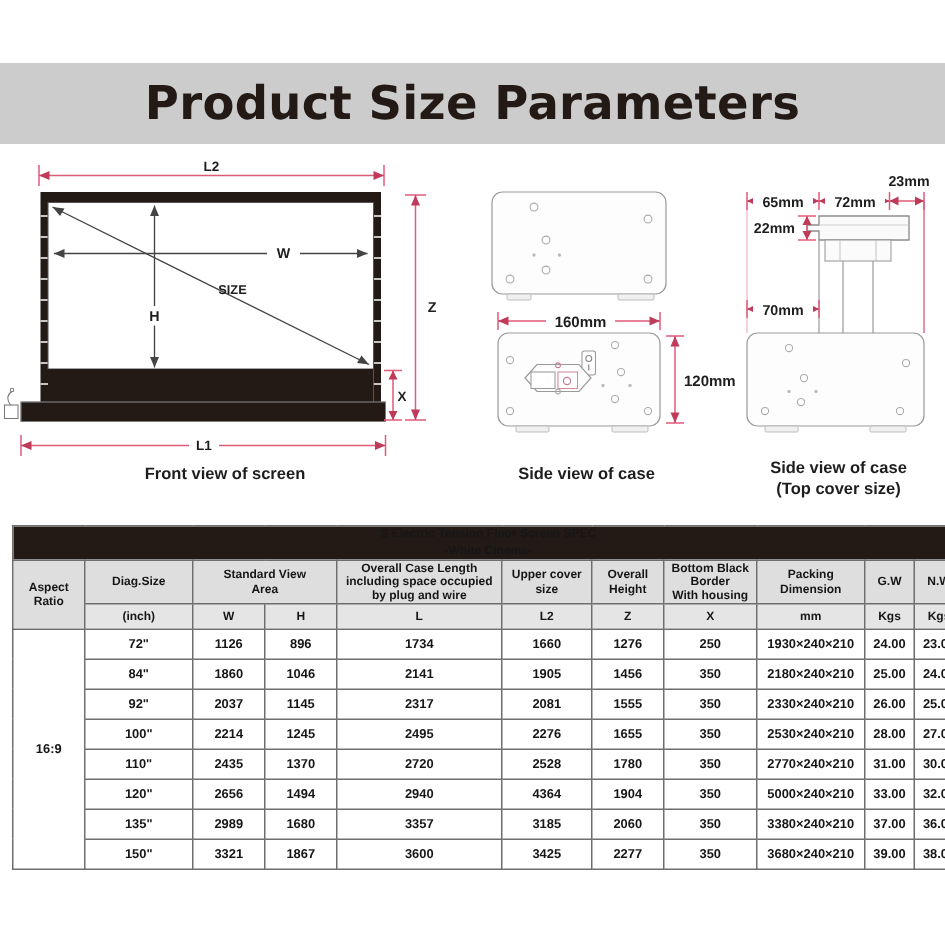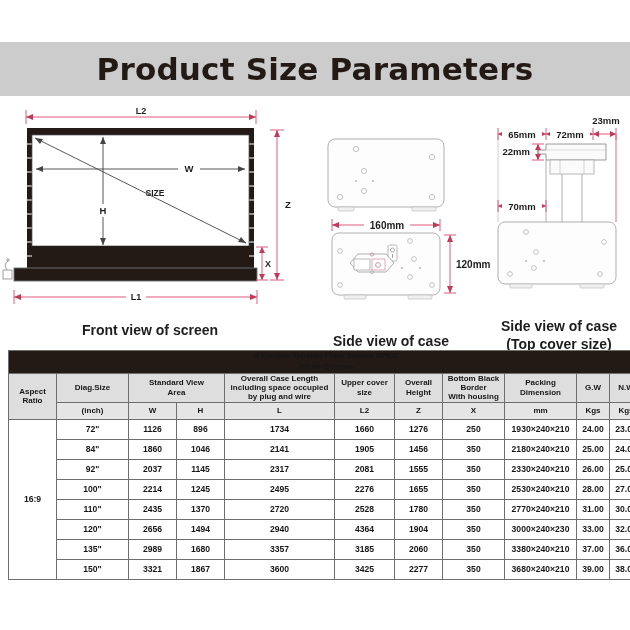--- a/index.html
+++ b/index.html
@@ -17,22 +17,22 @@
   }
   .title-band .title-text{
     font-size:31px;font-weight:bold;color:#231a16;letter-spacing:.2px;
     font-family:"DejaVu Sans", sans-serif;
   }
 
   
   .diagrams{position:absolute;left:0;top:100px;width:630px;height:240px;}
   .diag{position:absolute;}
   .cap{
-    position:absolute;text-align:center;font-size:14px;font-weight:bold;
-    color:#1d1d1d;line-height:1.25;margin-top:12px;
+    position:absolute;text-align:center;font-size:11px;font-weight:bold;
+    color:#1d1d1d;line-height:1.25;
   }
 
   svg{display:block;overflow:visible;}
 
   
   .spec-table{
     position:absolute;left:8px;top:350px;width:614px;
     border-collapse:collapse;table-layout:fixed;
     border:1.5px solid #3a3a3a;
   }
@@ -157,21 +157,21 @@
           <line x1="257" y1="190" x2="257" y2="204"></line>
           <path d="M14 197 l7 -3 v6 z" fill="#c03a5a" stroke="none"></path>
           <path d="M257 197 l-7 -3 v6 z" fill="#c03a5a" stroke="none"></path>
         </g>
         <rect x="126" y="190" width="20" height="13" fill="#ffffff"></rect>
         <text x="136" y="200" text-anchor="middle" font-size="9" font-weight="bold" fill="#1d1d1d" font-family="Liberation Sans, sans-serif">L1</text>
       </svg>
       <div class="cap" style="left:40px;top:210px;width:220px;">Front view of screen</div>
     </div>
 
-    <div class="diag" style="left:310px;top:11px;">
+    <div class="diag" style="left:310px;top:0px;">
       <svg width="170" height="210" viewBox="0 0 170 210">
 
         <g>
           <rect x="18" y="28" width="116" height="68" rx="7" ry="7" fill="#fdfdfd" stroke="#9a9a9a" stroke-width="0.8"></rect>
           <circle cx="46" cy="38" r="2.6" fill="none" stroke="#aaa" stroke-width="0.7"></circle>
           <circle cx="122" cy="46" r="2.6" fill="none" stroke="#aaa" stroke-width="0.7"></circle>
           <circle cx="30" cy="86" r="2.6" fill="none" stroke="#aaa" stroke-width="0.7"></circle>
           <circle cx="122" cy="86" r="2.6" fill="none" stroke="#aaa" stroke-width="0.7"></circle>
           <circle cx="54" cy="60" r="2.6" fill="none" stroke="#aaa" stroke-width="0.7"></circle>
           <circle cx="54" cy="80" r="2.6" fill="none" stroke="#aaa" stroke-width="0.7"></circle>
@@ -448,21 +448,21 @@
           <td>30.00</td>
         </tr>
         <tr class="drow">
           <td>120"</td>
           <td>2656</td>
           <td>1494</td>
           <td>2940</td>
           <td>4364</td>
           <td>1904</td>
           <td>350</td>
-          <td>3000×240×230</td>
+          <td>5000×240×210</td>
           <td>33.00</td>
           <td>32.00</td>
         </tr>
         <tr class="drow">
           <td>135"</td>
           <td>2989</td>
           <td>1680</td>
           <td>3357</td>
           <td>3185</td>
           <td>2060</td>

